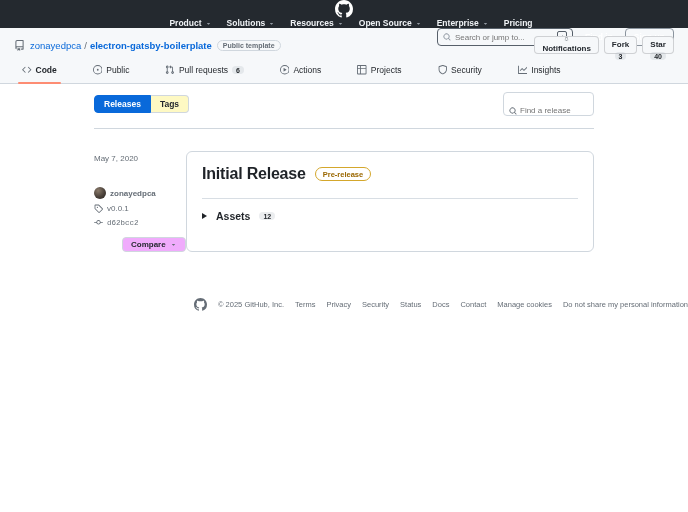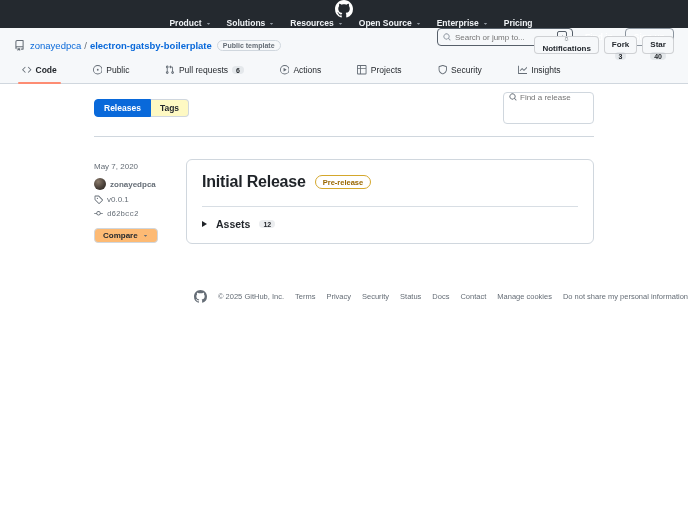--- a/index.html
+++ b/index.html
@@ -40,34 +40,34 @@
   .tab.active { font-weight:700; }
   .tab.active::after { content:""; position:absolute; left:4px; right:4px; bottom:-1px; height:2px; border-radius:3px; background:#fd8c73; }
 
   
   main { width:500px; margin:8px auto 0; }
   .controls { display:flex; align-items:center; }
   .seg { display:flex; }
   .seg-btn { height:18px; line-height:17px; padding:0 9px; font-size:8.5px; font-weight:600; cursor:pointer; }
   .seg-releases { background:#0969da; color:#fff; border:1px solid #0969da; border-radius:4px 0 0 4px; }
   .seg-tags { background:#fef9c3; color:#24292f; border:1px solid #d0d7de; border-left:none; border-radius:0 4px 4px 0; }
-  .find { margin-left:auto; width:91px; height:32px; border:1px solid #d0d7de; border-radius:4px; background:#fff; display:flex; align-items:flex-start; gap:3px; padding:0 5px; }
+  .find { margin-left:auto; width:91px; height:24px; border:1px solid #d0d7de; border-radius:4px; background:#fff; display:flex; align-items:flex-end; gap:3px; padding:0 5px; }
   .find svg { width:8px; height:8px; fill:#656d76; flex:none; }
   .find input { flex:1; min-width:0; border:none; outline:none; background:transparent; color:#656d76; font-size:8px; font-family:"Liberation Sans", sans-serif; }
   .rule { border:none; border-top:1px solid #d0d7de; margin-top:12px; }
 
   .release { display:flex; margin-top:22px; }
   .side { width:92px; flex:none; padding-top:3px; }
-  .side-date { font-size:8px; color:#656d76; margin-bottom:7px; }
+  .side-date { font-size:8px; color:#656d76; margin-bottom:24px; }
   .side-row { display:flex; align-items:center; gap:4px; margin-bottom:5px; font-size:8px; color:#656d76; }
   .side-row svg { width:9px; height:9px; fill:#656d76; flex:none; }
   .avatar { width:12px; height:12px; border-radius:50%; flex:none; background:radial-gradient(circle at 35% 30%, #8a7a6a 0%, #4a413a 55%, #26211c 100%); cursor:pointer; }
   .side-author { font-weight:600; cursor:pointer; }
   .commit-hash { font-family:"Liberation Mono", monospace; font-size:7.5px; cursor:pointer; }
-  .compare-btn { margin-top:5px; display:inline-flex; align-items:center; gap:4px; background:#fdba74; border:1px solid #d0d7de; border-radius:4px; height:15px; padding:0 8px; font-size:8px; font-weight:600; color:#24292f; cursor:pointer; }
+  .compare-btn { margin-top:5px; display:inline-flex; align-items:center; gap:4px; background:#f0abfc; border:1px solid #d0d7de; border-radius:4px; height:15px; padding:0 8px; font-size:8px; font-weight:600; color:#24292f; cursor:pointer;margin-left:28px; }
   .compare-btn svg { width:7px; height:7px; fill:#656d76; }
 
   .card { flex:1; border:1px solid #d0d7de; border-radius:6px; padding:13px 15px 0; }
   .title-row { display:flex; align-items:center; gap:9px; }
   .rel-title { font-size:16px; font-weight:700; color:#1f2328; letter-spacing:-0.2px; }
   .pre-badge { border:1px solid #d4a72c; color:#9a6700; font-size:7.5px; font-weight:600; border-radius:999px; padding:1.5px 7px; }
   .rel-desc { margin-top:11px; font-size:8.5px; line-height:1.4; color:#1f2328; }
   .assets { border-top:1px solid #d8dee4; margin-top:15px; padding:11px 0 13px; display:flex; align-items:center; gap:9px; cursor:pointer; }
   .tri { width:0; height:0; border-top:3.5px solid transparent; border-bottom:3.5px solid transparent; border-left:5px solid #1f2328; }
   .assets-label { font-size:10.5px; font-weight:600; color:#1f2328; }

